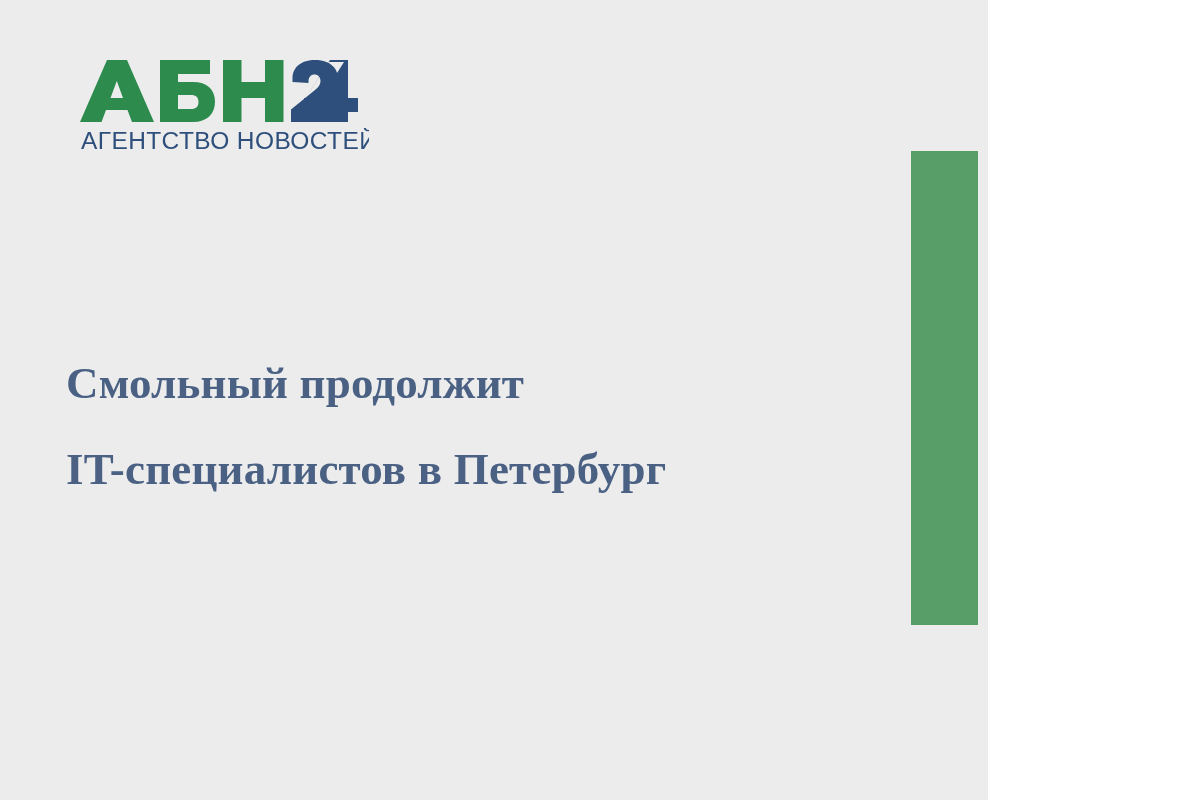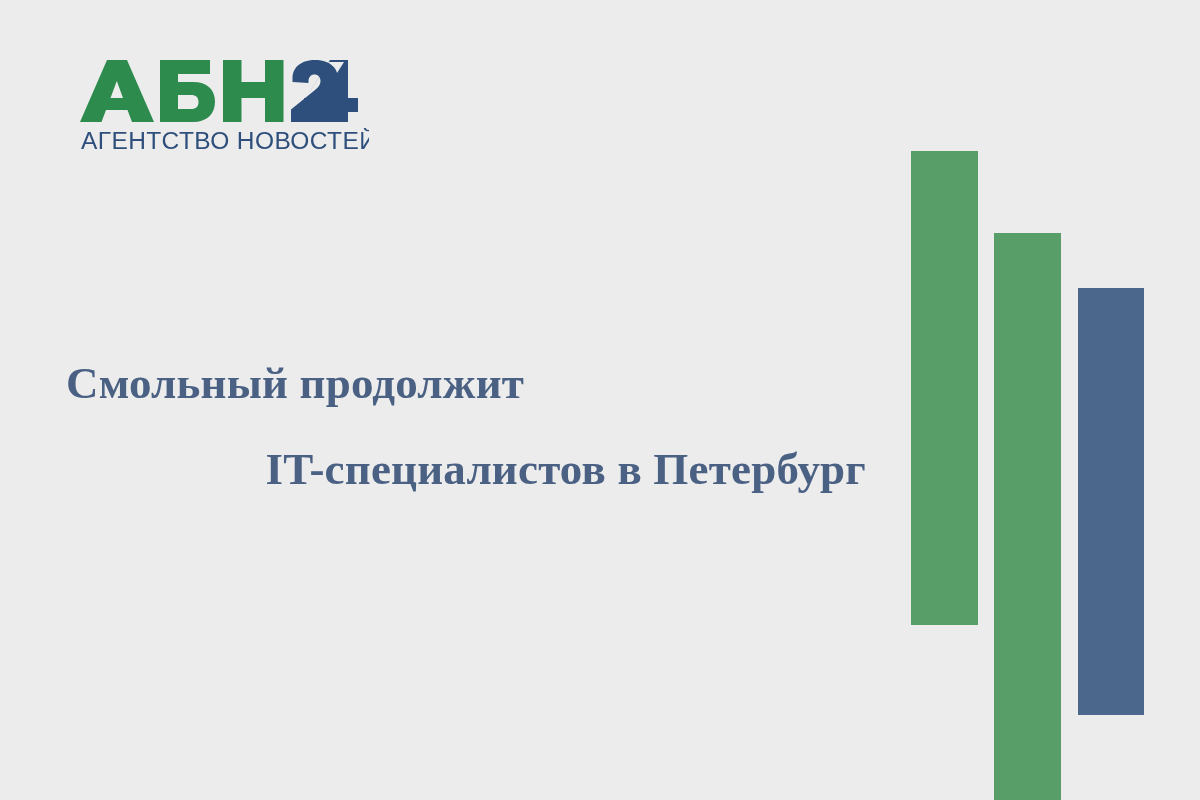--- a/index.html
+++ b/index.html
@@ -10,21 +10,21 @@
 
   body {
     width: 1200px;
     height: 800px;
     overflow: hidden;
     font-family: "Liberation Sans", sans-serif;
   }
 
   #card {
     position: relative;
-    width: 1200px;
+    width: 988px;
     height: 800px;
     background: #ececec;
     overflow: hidden;
   }
 
   
   #logo {
     position: absolute;
     left: 80px;
     top: 60px;
@@ -102,21 +102,21 @@
       <path d="M250 38 H268 V62 H250 Z" fill="#2e4f7c"></path>
     </svg>
 
     <svg id="logo-tagline" viewBox="0 0 288 26">
       <text x="0" y="21" font-family="'Liberation Sans', sans-serif" font-size="24.5" font-weight="400" letter-spacing="0.4" fill="#2e4f7c">АГЕНТСТВО НОВОСТЕЙ</text>
     </svg>
   </div>
 
   <div id="headline">
     <div class="headline-line" style="color: rgb(74, 97, 132);">Смольный продолжит</div>
-    <div class="headline-line" style="color: rgb(74, 97, 132); text-align: right;">IT-специалистов в Петербург</div>
+    <div class="headline-line" style="color: rgb(74, 97, 132);">IT-специалистов в Петербург</div>
   </div>
 
   <div id="bars">
     <div class="bar" style="left: 911px; top: 151px; width: 67px; height: 474px; background: rgb(88, 158, 105);"></div>
     <div class="bar" style="left: 994px; top: 233px; width: 67px; height: 567px; background: rgb(88, 158, 105);"></div>
     <div class="bar" style="left: 1078px; top: 288px; width: 66px; height: 427px; background: rgb(76, 103, 140);"></div>
   </div>
 
 </div>
 

